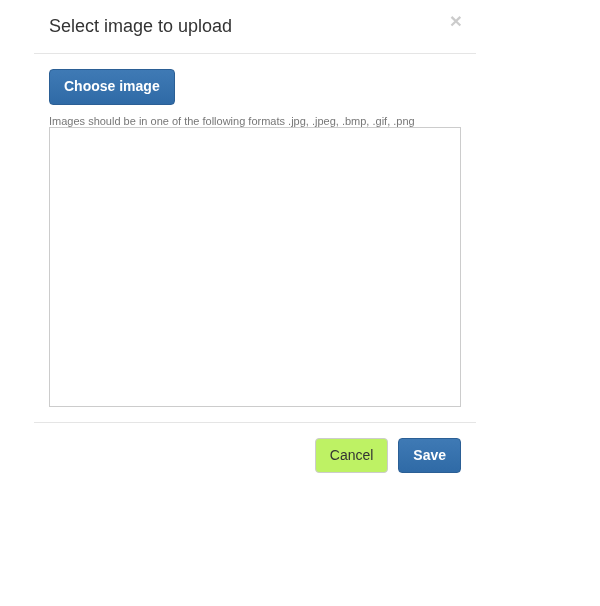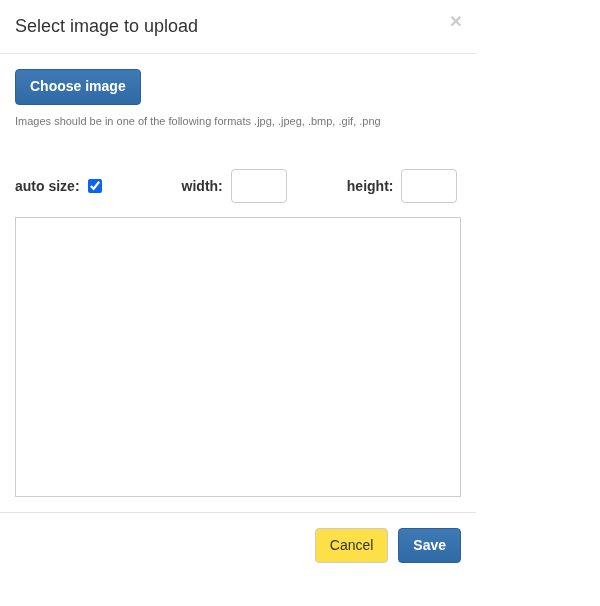--- a/index.html
+++ b/index.html
@@ -6,20 +6,21 @@
     body {
       font-family: "Helvetica Neue", Helvetica, Arial, sans-serif;
       font-size: 14px;
       color: #333;
       background: #fff;
       width: 600px;
     }
     .modal {
       width: 476px;
       background: #fff;
+      padding-left: 34px;
     }
     .modal-header {
       padding: 14px 15px 14px 15px;
       border-bottom: 1px solid #e5e5e5;
       position: relative;
     }
     .modal-title {
       font-size: 18px;
       font-weight: 500;
       color: #333;
@@ -53,21 +54,21 @@
       border: 1px solid transparent;
       color: #fff;
     }
     .btn-primary {
       background: linear-gradient(to bottom, #3f7ab5, #2f6aa6);
       border: 1px solid #2b5f95;
       color: #fff;
       font-weight: bold;
     }
     .btn-default {
-      background: #fde047;
+      background: #bef264;
       border: 1px solid #ccc;
       color: #333;
     }
     .help-text {
       color: #777;
       font-size: 11px;
       margin-top: 10px;
     }
     .options-row {
       display: flex;
@@ -124,30 +125,20 @@
 
   <div class="modal-header">
     <div class="modal-title">Select image to upload</div>
     <button class="close">×</button>
   </div>
 
   <div class="modal-body">
     <button class="btn btn-primary">Choose image</button>
     <div class="help-text">Images should be in one of the following formats .jpg, .jpeg, .bmp, .gif, .png</div>
 
-    <div class="options-row">
-      <span class="opt-label">auto size:</span>
-      <input type="checkbox" class="checkbox" checked="" style="">
-      <div class="spacer-a"></div>
-      <span class="opt-label">width:</span>
-      <input type="text" class="num-input" value="" style="">
-      <div class="spacer-b"></div>
-      <span class="opt-label">height:</span>
-      <input type="text" class="num-input" value="" style="">
-    </div>
 
     <div class="preview"></div>
   </div>
 
   <div class="modal-footer">
     <button class="btn btn-default">Cancel</button>
     <button class="btn btn-primary">Save</button>
   </div>
 
 </div>

